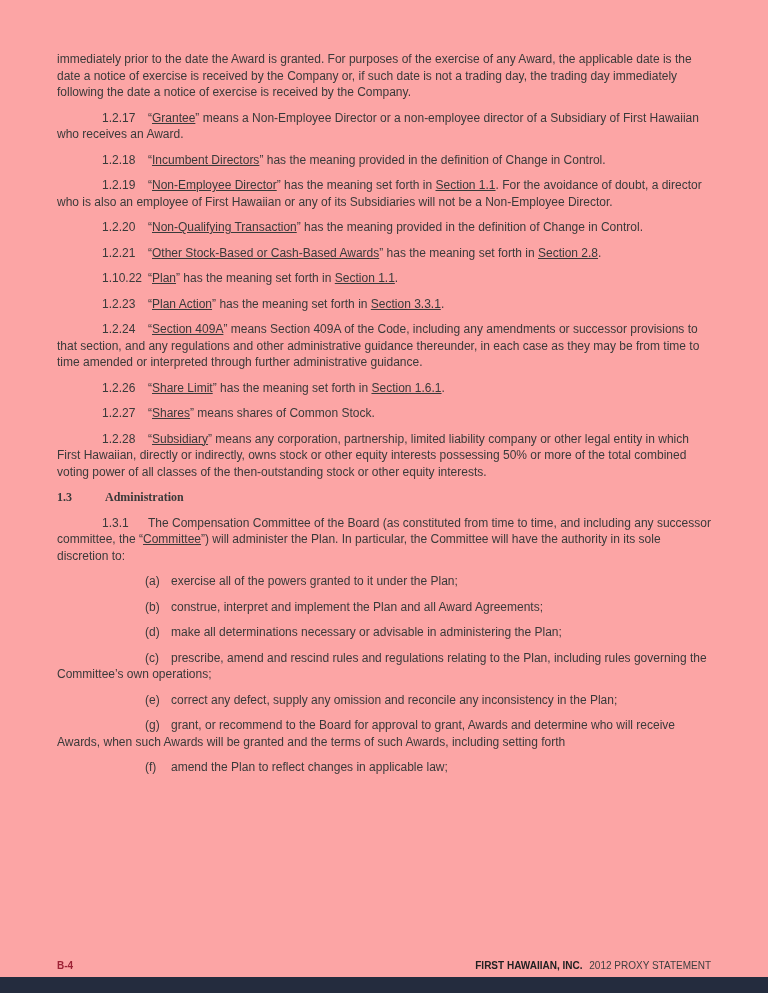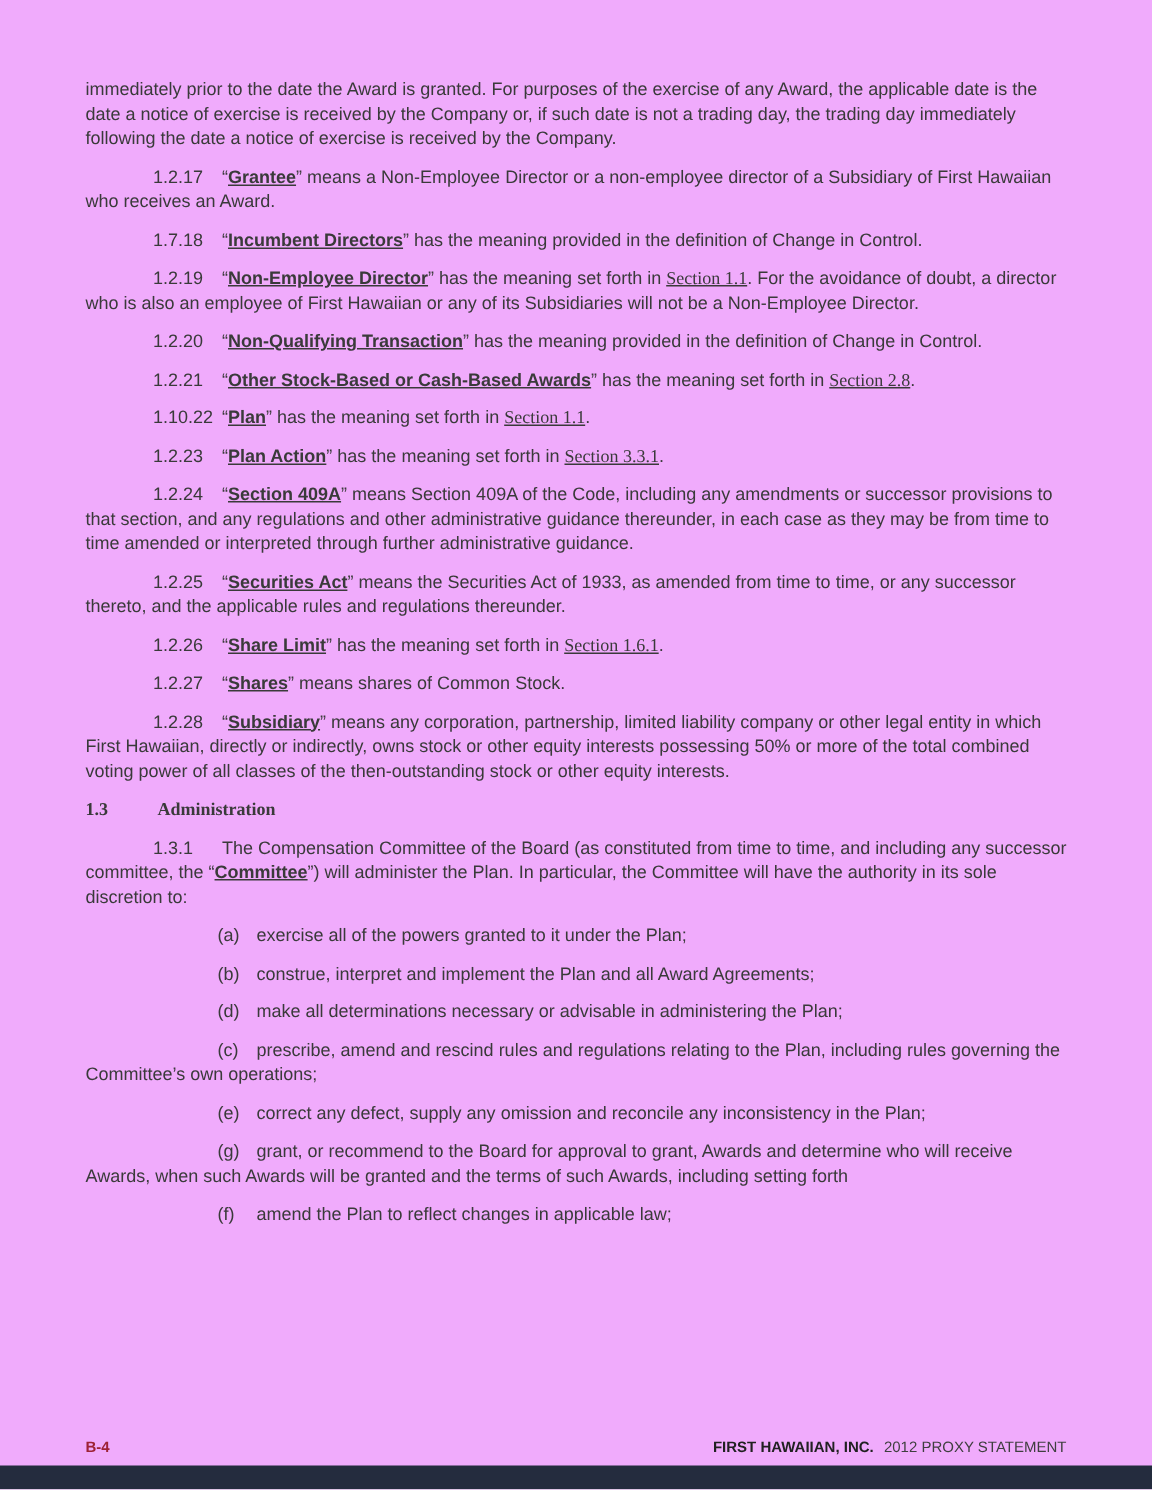--- a/index.html
+++ b/index.html
@@ -1,42 +1,42 @@
 <!DOCTYPE html>
 <html style="--text: #3a3a3a; --accent-red: #9d2235; --footer-bar: #242c3e; --footer-text: #212121; --footer-muted: #3f3f3f;"><head>
 <meta charset="utf-8">
 <style>
   html, body { margin: 0; padding: 0; background: #ffffff; }
   .page {
     position: relative;
     width: 768px;
     height: 993px;
-    background: #f0abfc;
+    background: #fca5a5;
     font-family: "Liberation Sans", "DejaVu Sans", sans-serif;
     color: var(--text, #3a3a3a);
     overflow: hidden;
   }
   .content {
     position: absolute;
     top: 51px;
     left: 57px;
     width: 654px;
     font-size: 12px;
     line-height: 16.5px;
   }
   .para { margin: 0 0 9px 0; text-indent: 45px; }
   .flush { text-indent: 0; }
   .list { text-indent: 88px; }
   .heading { text-indent: 0; font-weight: bold; margin: 0 0 9px 0; font-family: Liberation Serif, serif; }
   .num { display: inline-block; text-indent: 0; }
   .para .num { width: 46px; }
   .para.list .num { width: 26px; }
   .para.heading .num { width: 48px; }
-  .u { text-decoration: underline; font-family: Liberation Serif, serif; }
-  .bu { font-weight: bold; text-decoration: underline; }
+  .u { text-decoration: underline; }
+  .bu { font-weight: normal; text-decoration: underline; }
   .footer {
     position: absolute;
     left: 57px;
     right: 57px;
     bottom: 22px;
     display: flex;
     justify-content: space-between;
     align-items: flex-end;
     font-size: 10px;
   }
@@ -50,28 +50,27 @@
     background: var(--footer-bar, #242c3e);
   }
 </style>
 </head>
 <body>
 
 <div class="page">
   <main class="content" id="doc-content">
       <p class="para flush"><span>immediately prior to the date the Award is granted. For purposes of the exercise of any Award, the applicable date is the date a notice of exercise is received by the Company or, if such date is not a trading day, the trading day immediately following the date a notice of exercise is received by the Company.</span></p>
       <p class="para"><span class="num">1.2.17</span><span>“</span><span class="bu">Grantee</span><span>” means a Non-Employee Director or a non-employee director of a Subsidiary of First Hawaiian who receives an Award.</span></p>
-      <p class="para"><span class="num">1.7.18</span><span>“</span><span class="bu">Incumbent Directors</span><span>” has the meaning provided in the definition of Change in Control.</span></p>
+      <p class="para"><span class="num">1.2.18</span><span>“</span><span class="bu">Incumbent Directors</span><span>” has the meaning provided in the definition of Change in Control.</span></p>
       <p class="para"><span class="num">1.2.19</span><span>“</span><span class="bu">Non-Employee Director</span><span>” has the meaning set forth in </span><span class="u">Section 1.1</span><span>. For the avoidance of doubt, a director who is also an employee of First Hawaiian or any of its Subsidiaries will not be a Non-Employee Director.</span></p>
       <p class="para"><span class="num">1.2.20</span><span>“</span><span class="bu">Non-Qualifying Transaction</span><span>” has the meaning provided in the definition of Change in Control.</span></p>
       <p class="para"><span class="num">1.2.21</span><span>“</span><span class="bu">Other Stock-Based or Cash-Based Awards</span><span>” has the meaning set forth in </span><span class="u">Section 2.8</span><span>.</span></p>
       <p class="para"><span class="num">1.10.22</span><span>“</span><span class="bu">Plan</span><span>” has the meaning set forth in </span><span class="u">Section 1.1</span><span>.</span></p>
       <p class="para"><span class="num">1.2.23</span><span>“</span><span class="bu">Plan Action</span><span>” has the meaning set forth in </span><span class="u">Section 3.3.1</span><span>.</span></p>
       <p class="para"><span class="num">1.2.24</span><span>“</span><span class="bu">Section 409A</span><span>” means Section 409A of the Code, including any amendments or successor provisions to that section, and any regulations and other administrative guidance thereunder, in each case as they may be from time to time amended or interpreted through further administrative guidance.</span></p>
-      <p class="para"><span class="num">1.2.25</span><span>“</span><span class="bu">Securities Act</span><span>” means the Securities Act of 1933, as amended from time to time, or any successor thereto, and the applicable rules and regulations thereunder.</span></p>
       <p class="para"><span class="num">1.2.26</span><span>“</span><span class="bu">Share Limit</span><span>” has the meaning set forth in </span><span class="u">Section 1.6.1</span><span>.</span></p>
       <p class="para"><span class="num">1.2.27</span><span>“</span><span class="bu">Shares</span><span>” means shares of Common Stock.</span></p>
       <p class="para"><span class="num">1.2.28</span><span>“</span><span class="bu">Subsidiary</span><span>” means any corporation, partnership, limited liability company or other legal entity in which First Hawaiian, directly or indirectly, owns stock or other equity interests possessing 50% or more of the total combined voting power of all classes of the then-outstanding stock or other equity interests.</span></p>
       <p class="para heading"><span class="num">1.3</span><span>Administration</span></p>
       <p class="para"><span class="num">1.3.1</span><span>The Compensation Committee of the Board (as constituted from time to time, and including any successor committee, the “</span><span class="bu">Committee</span><span>”) will administer the Plan. In particular, the Committee will have the authority in its sole discretion to:</span></p>
       <p class="para list"><span class="num">(a)</span><span>exercise all of the powers granted to it under the Plan;</span></p>
       <p class="para list"><span class="num">(b)</span><span>construe, interpret and implement the Plan and all Award Agreements;</span></p>
       <p class="para list"><span class="num">(d)</span><span>make all determinations necessary or advisable in administering the Plan;</span></p>
       <p class="para list"><span class="num">(c)</span><span>prescribe, amend and rescind rules and regulations relating to the Plan, including rules governing the Committee’s own operations;</span></p>
       <p class="para list"><span class="num">(e)</span><span>correct any defect, supply any omission and reconcile any inconsistency in the Plan;</span></p>

